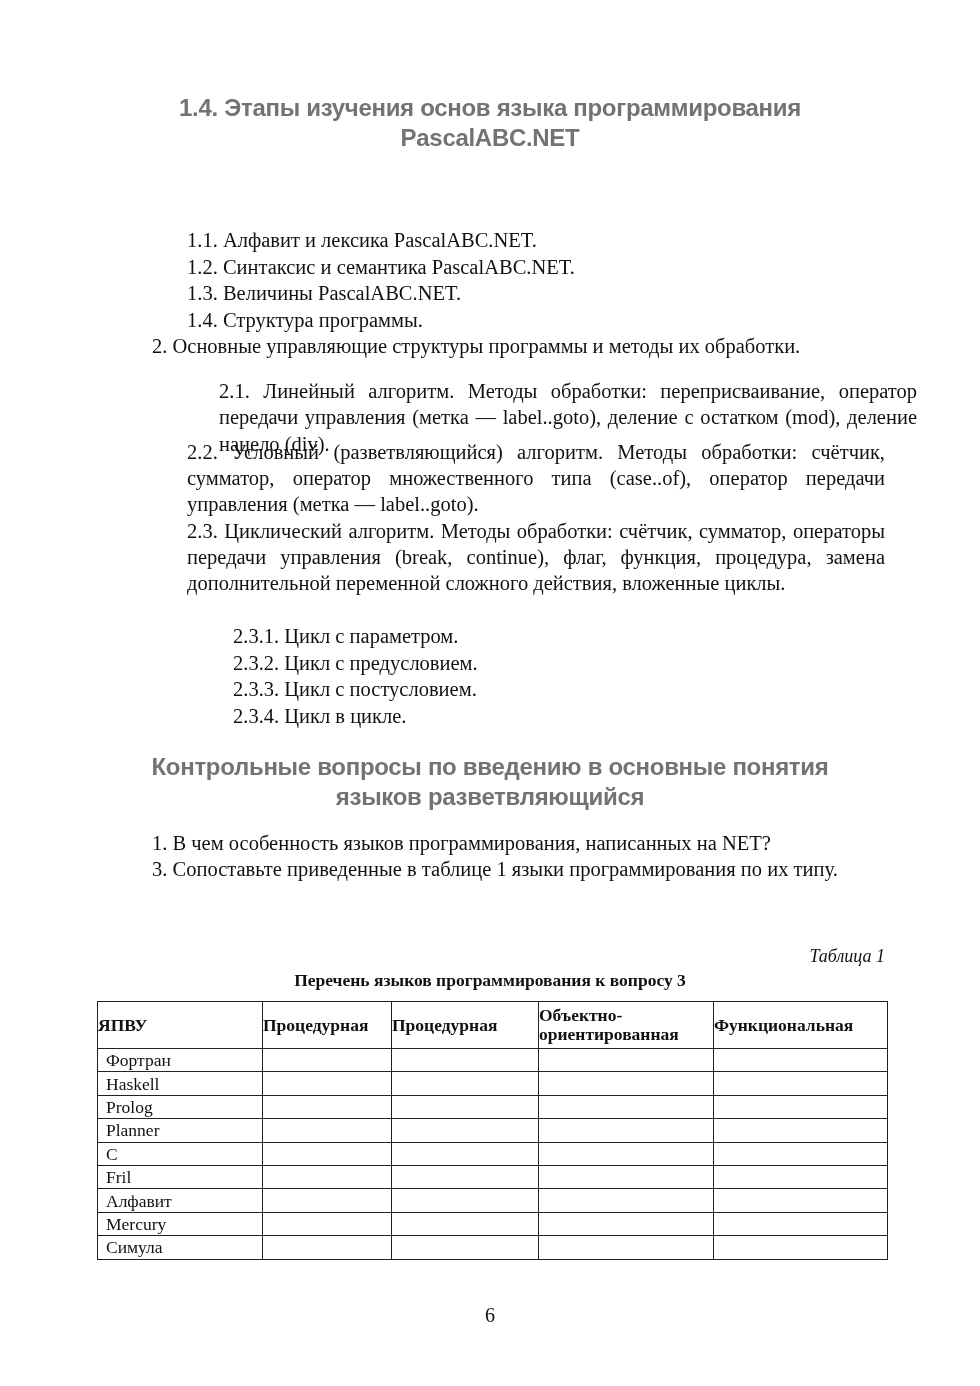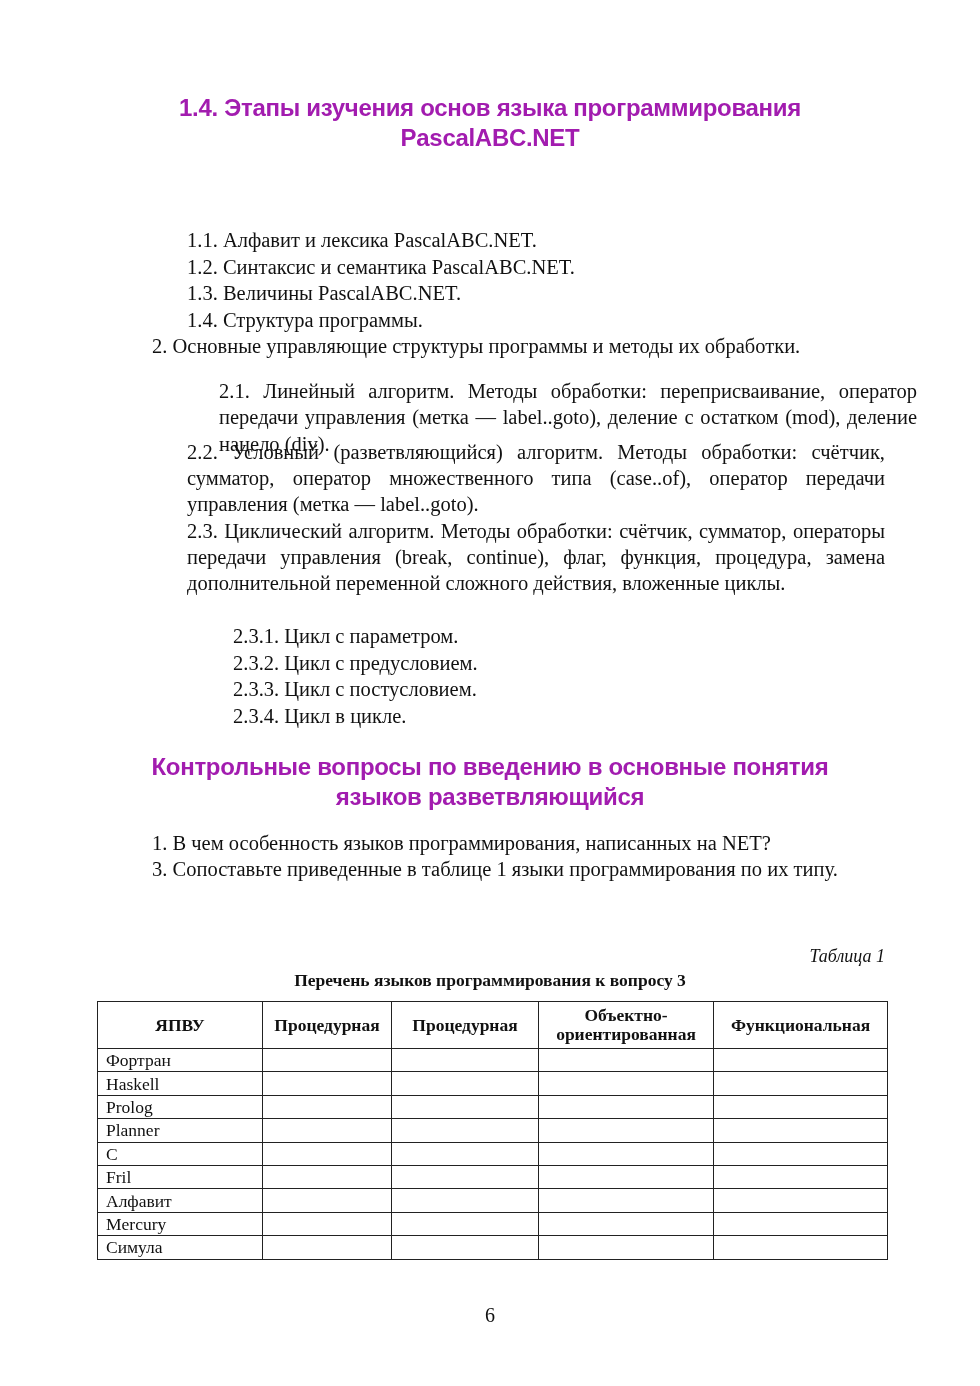--- a/index.html
+++ b/index.html
@@ -1,34 +1,34 @@
 <!DOCTYPE html>
 <html><head>
 <meta charset="utf-8">
 <style>
   html, body { margin: 0; padding: 0; background: #ffffff; }
   body { width: 980px; height: 1386px; position: relative; overflow: hidden; color: #111; }
   .page { position: absolute; left: 0; top: 0; width: 980px; height: 1386px; }
   .h-sans {
     font-family: "Liberation Sans", "DejaVu Sans", sans-serif;
-    font-weight: bold; text-align: center; color: #a21caf;
+    font-weight: bold; text-align: center; color: #737373;
   }
   .h1 { position: absolute; left: 90px; width: 800px; top: 93px; font-size: 24px; line-height: 30px; letter-spacing: -0.3px; }
   .h2 { position: absolute; left: 90px; width: 800px; top: 752px; font-size: 24px; line-height: 30px; letter-spacing: -0.3px; }
   .serif { font-family: "Liberation Serif", "DejaVu Serif", serif; font-size: 20.5px; line-height: 26.3px; color: #111; }
   .block { position: absolute; }
   .p { margin: 0; text-align: justify; }
   .indent { text-indent: 62px; }
   .lvl1 { position: absolute; left: 187px; width: 698px; }
   .lvl3 { position: absolute; left: 233px; }
   .caption { position: absolute; right: 95px; top: 946px; font-style: italic; font-size: 18px; font-family: "Liberation Serif", "DejaVu Serif", serif; }
   .table-title { position: absolute; left: 90px; width: 800px; top: 970px; text-align: center; font-weight: bold; font-size: 17.5px; font-family: "Liberation Serif", "DejaVu Serif", serif; }
   table { position: absolute; left: 97px; top: 1001px; border-collapse: collapse; font-family: "Liberation Serif", "DejaVu Serif", serif; font-size: 17.5px; }
   th, td { border: 1.3px solid #222; padding: 0; }
-  th { font-weight: bold; height: 46px; text-align: center; line-height: 19px; }
+  th { font-weight: bold; height: 46px; text-align: left; line-height: 19px; }
   td { height: 22.4px; line-height: 20px; padding-left: 8px; }
   .c0 { width: 164px; } .c1 { width: 128px; } .c2 { width: 146px; } .c3 { width: 174px; } .c4 { width: 173px; }
   .pagenum { position: absolute; left: 0; width: 980px; top: 1304px; text-align: center; font-family: "Liberation Serif", "DejaVu Serif", serif; font-size: 20px; }
 </style>
 </head>
 <body>
 
 <div class="page">
 
   <div class="h-sans h1">

